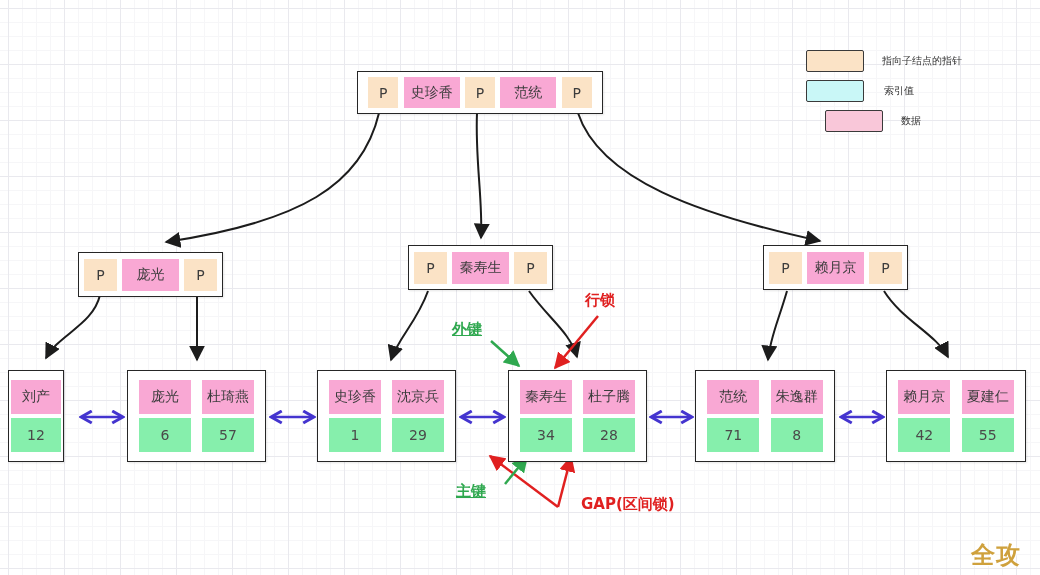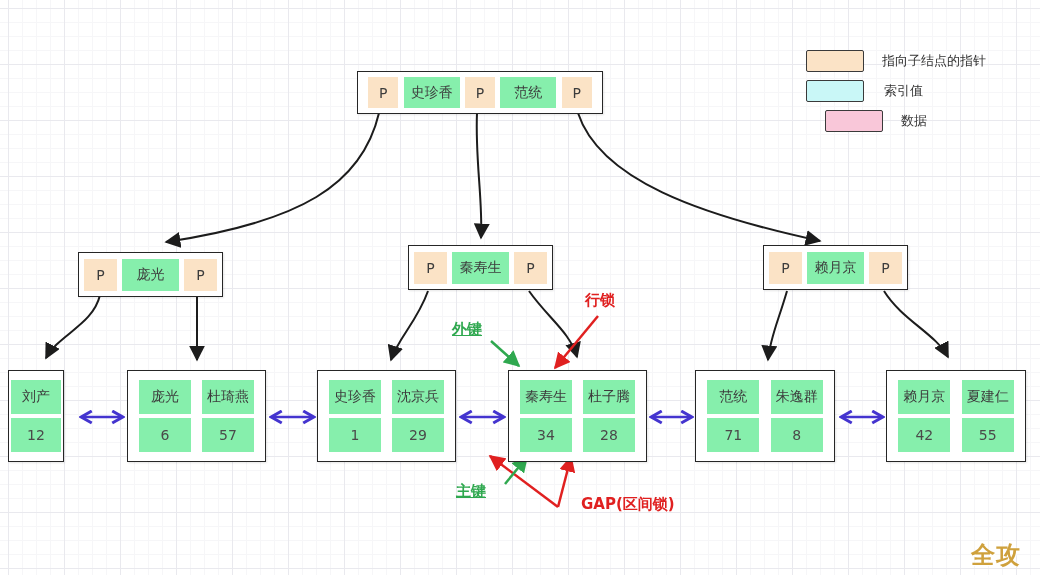--- a/index.html
+++ b/index.html
@@ -20,21 +20,21 @@
   .node{
     position:absolute;background:#ffffff;border:1px solid #262626;
     box-sizing:border-box;box-shadow:1px 1px 2px rgba(0,0,0,0.10);
     display:flex;align-items:center;justify-content:space-evenly;
   }
   .cell{
     display:flex;align-items:center;justify-content:center;
     font-size:14px;color:#3c3c3c;box-sizing:border-box;
   }
   .cell.pointer{background:#fbe3c6;}
-  .cell.index{background:#86efac;}
+  .cell.index{background:#f9a8d4;}
   .cell.data{background:#86efac;color:#4a4a4a;}
 
   .inode .cell{height:32px;}
   .inode .cell.pointer{width:33px;}
   .inode .cell.index{width:57px;}
 
   #root-node{left:357px;top:71px;width:246px;height:43px;padding:0 5px;}
   #root-node .cell{height:31px;}
   #root-node .cell.pointer{width:30px;}
   #root-node .cell.index{width:56px;}
@@ -43,21 +43,21 @@
     position:absolute;top:370px;height:92px;background:#fff;border:1px solid #262626;
     box-sizing:border-box;box-shadow:1px 1px 2px rgba(0,0,0,0.10);
     display:flex;flex-direction:column;justify-content:center;gap:4px;
   }
   .leaf-row{display:flex;justify-content:space-evenly;}
   .leaf .cell{width:52px;height:34px;}
   .leaf.single .cell{width:50px;}
 
   .legend-row{position:absolute;left:806px;display:flex;align-items:center;gap:18px;}
   .legend-swatch{width:58px;height:22px;border:1px solid #3a3a3a;border-radius:2px;box-sizing:border-box;}
-  .legend-label{font-size:13px;color:#333;white-space:nowrap;}
+  .legend-label{font-size:10px;color:#333;white-space:nowrap;}
 
   .anno{position:absolute;font-size:15px;font-weight:bold;white-space:nowrap;}
   .anno.red{color:#e02020;text-align:center;}
   .anno.green{color:#2fa84f;text-decoration:underline;}
 
   #watermark{
     position:absolute;left:971px;top:539px;font-size:24px;font-weight:bold;
     color:#cfa13d;text-shadow:0 0 2px #ffffff,1px 1px 0 #ffffff;letter-spacing:1px;
   }
 </style>

